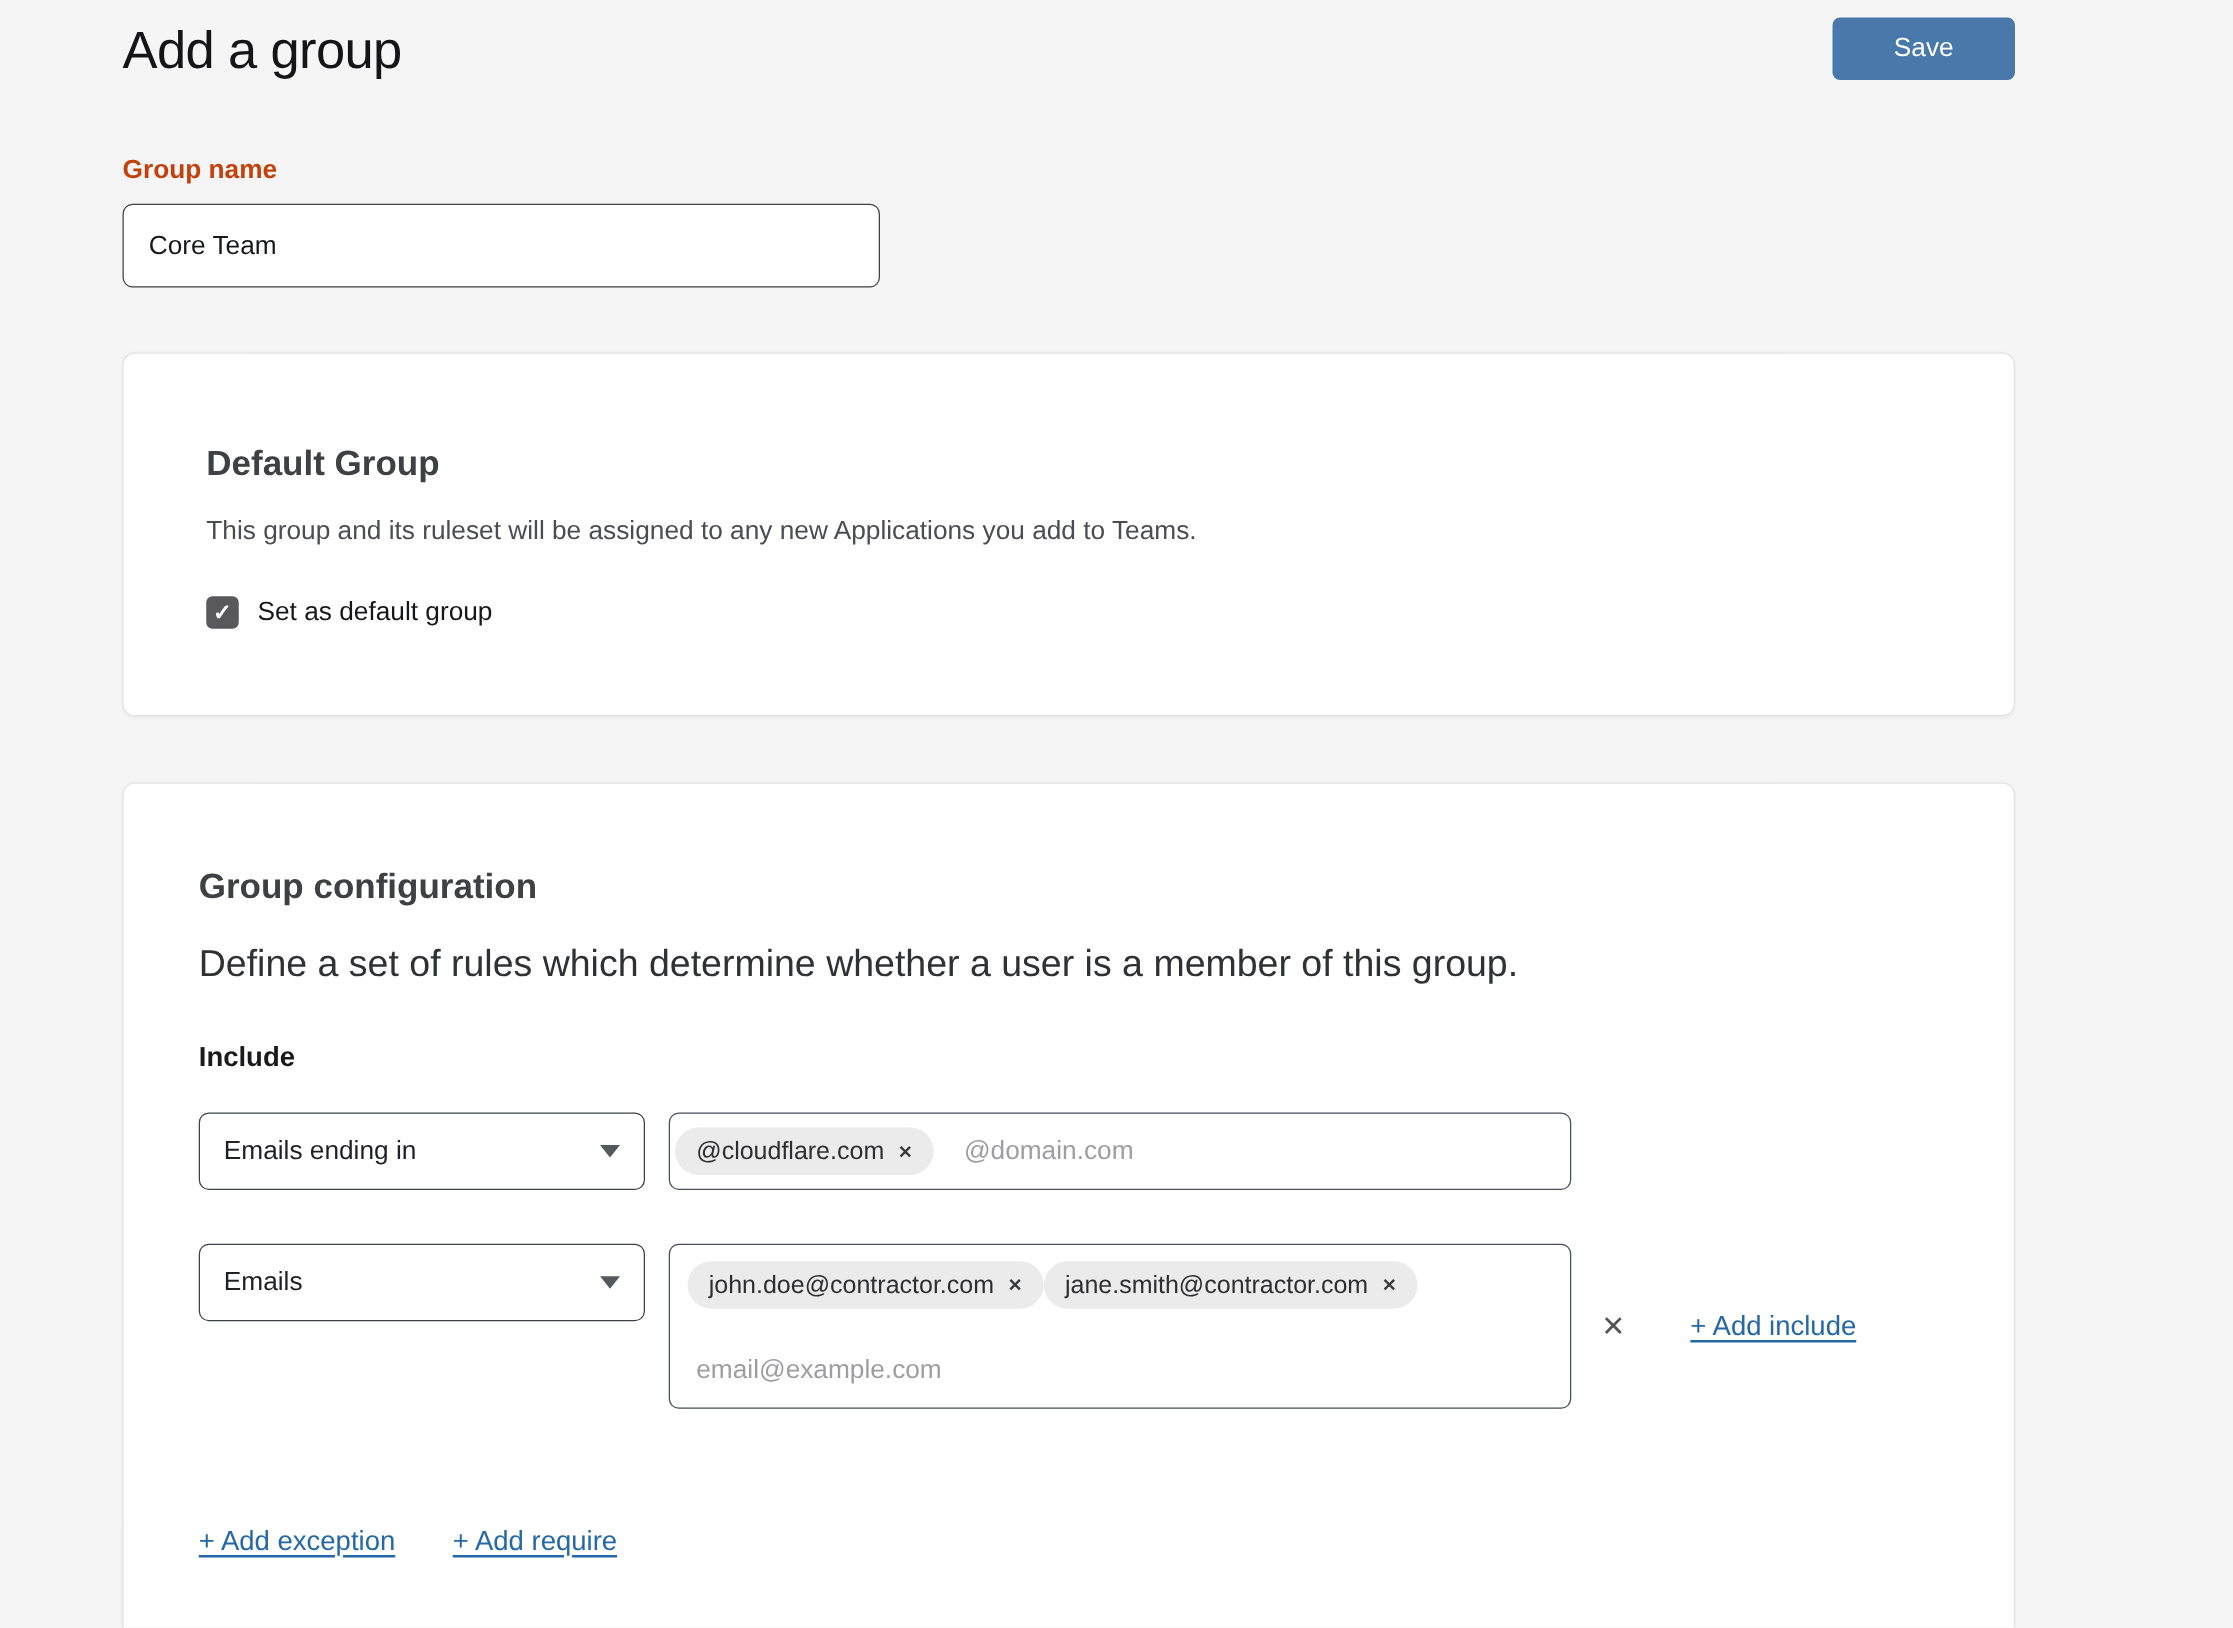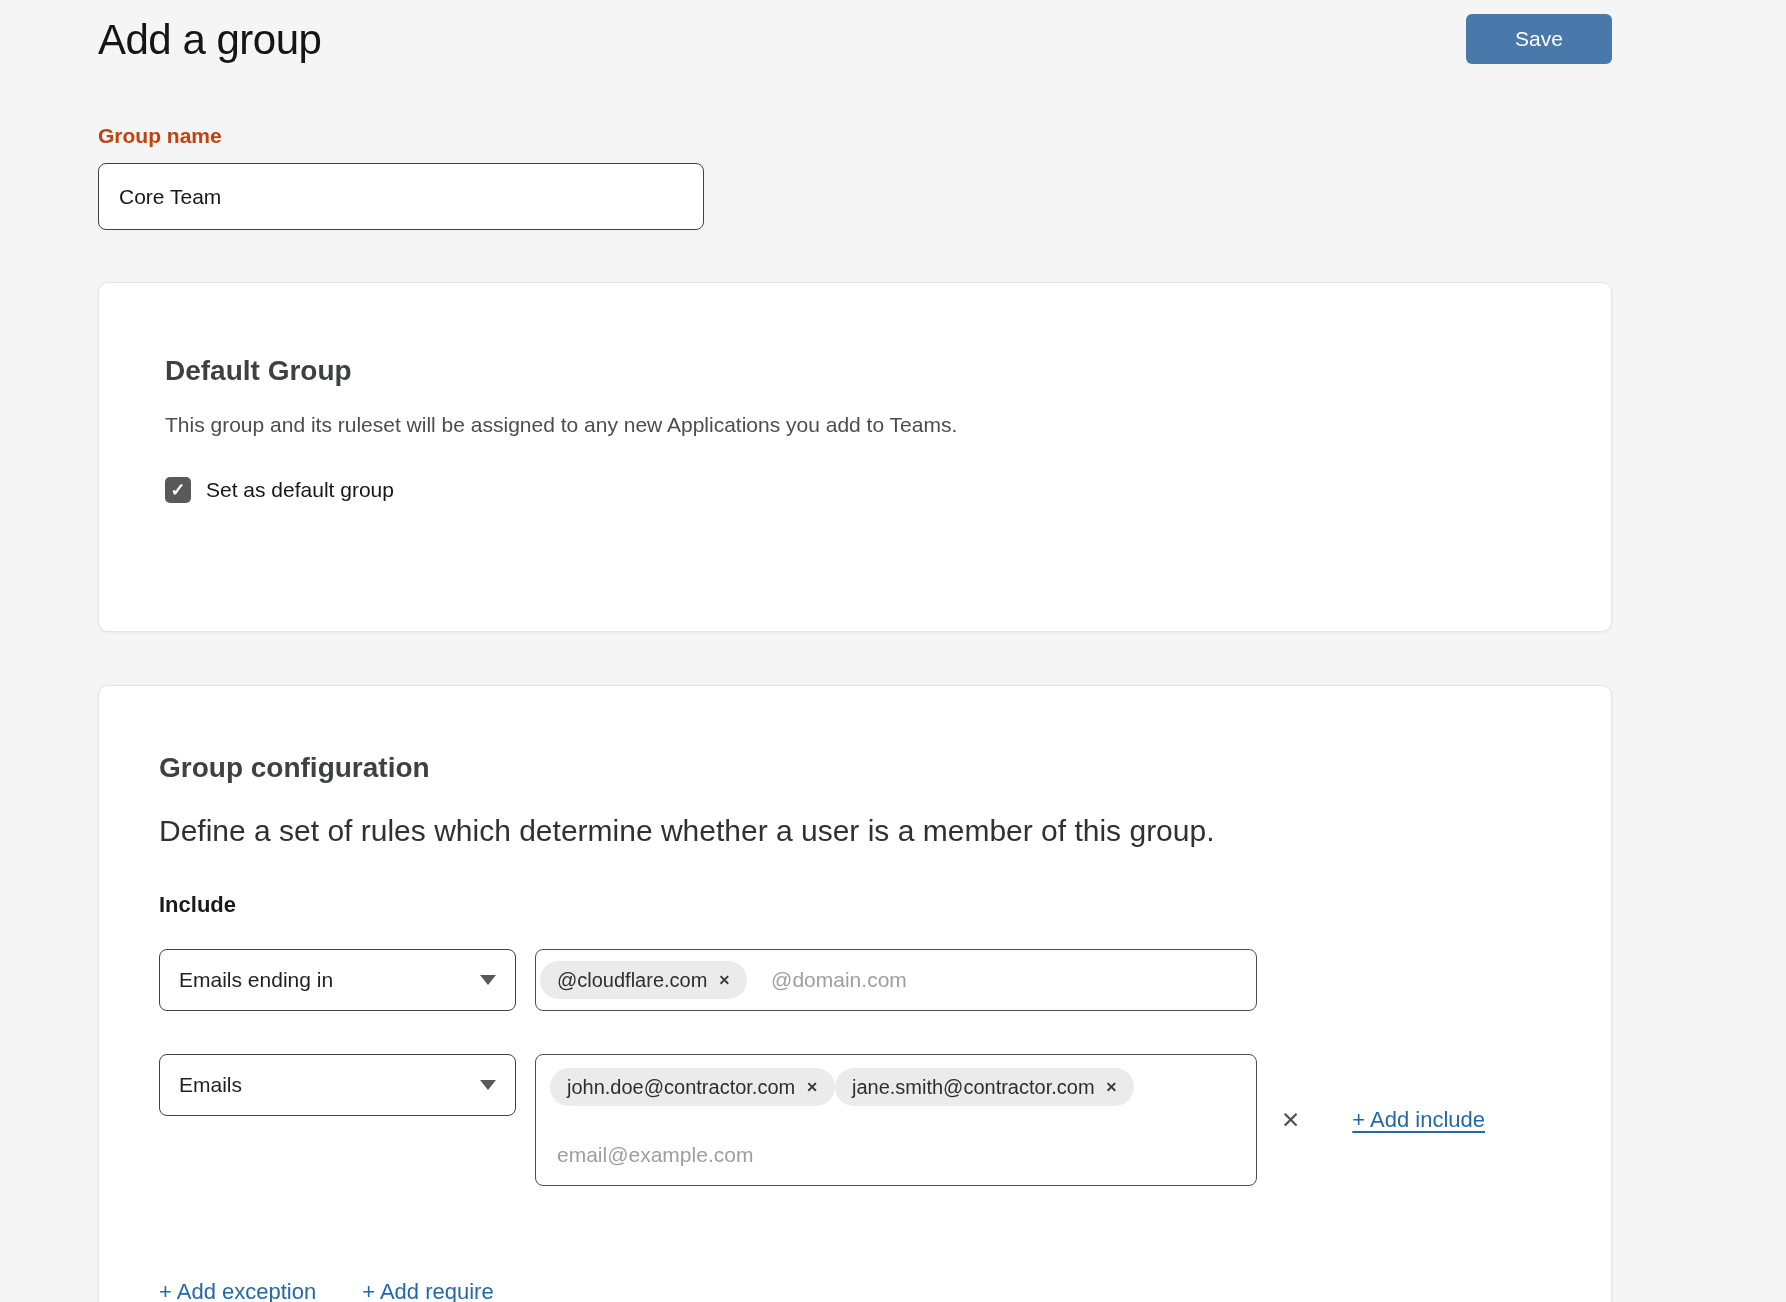--- a/index.html
+++ b/index.html
@@ -39,21 +39,21 @@
     font-size: 21px; font-family: inherit; color: #17181a;
   }
   
   .card {
     margin: 0 174px 0 98px;
     background: #ffffff;
     border: 1px solid #e3e3e6;
     border-radius: 10px;
     box-shadow: 0 1px 3px rgba(0,0,0,0.05);
   }
-  .card-1 { margin-top: 52px; height: 350px; padding: 72px 66px 0 66px; }
+  .card-1 { margin-top: 52px; height: 291px; padding: 72px 66px 0 66px; }
   .card-2 { margin-top: 53px; height: 700px; padding: 66px 60px 0 60px; }
   .card-title { font-size: 28px; font-weight: 700; color: #3e4043; }
   .card-desc-1 { margin-top: 26px; font-size: 21px; color: #4b4d50; }
   .card-desc-2 { margin-top: 30px; font-size: 30px; color: #2f3134; }
   
   .checkbox-row { margin-top: 40px; display: flex; align-items: center; gap: 15px; cursor: pointer; }
   .checkbox-box {
     width: 26px; height: 26px;
     background: #59595c; border-radius: 5px;
     display: flex; align-items: center; justify-content: center;

